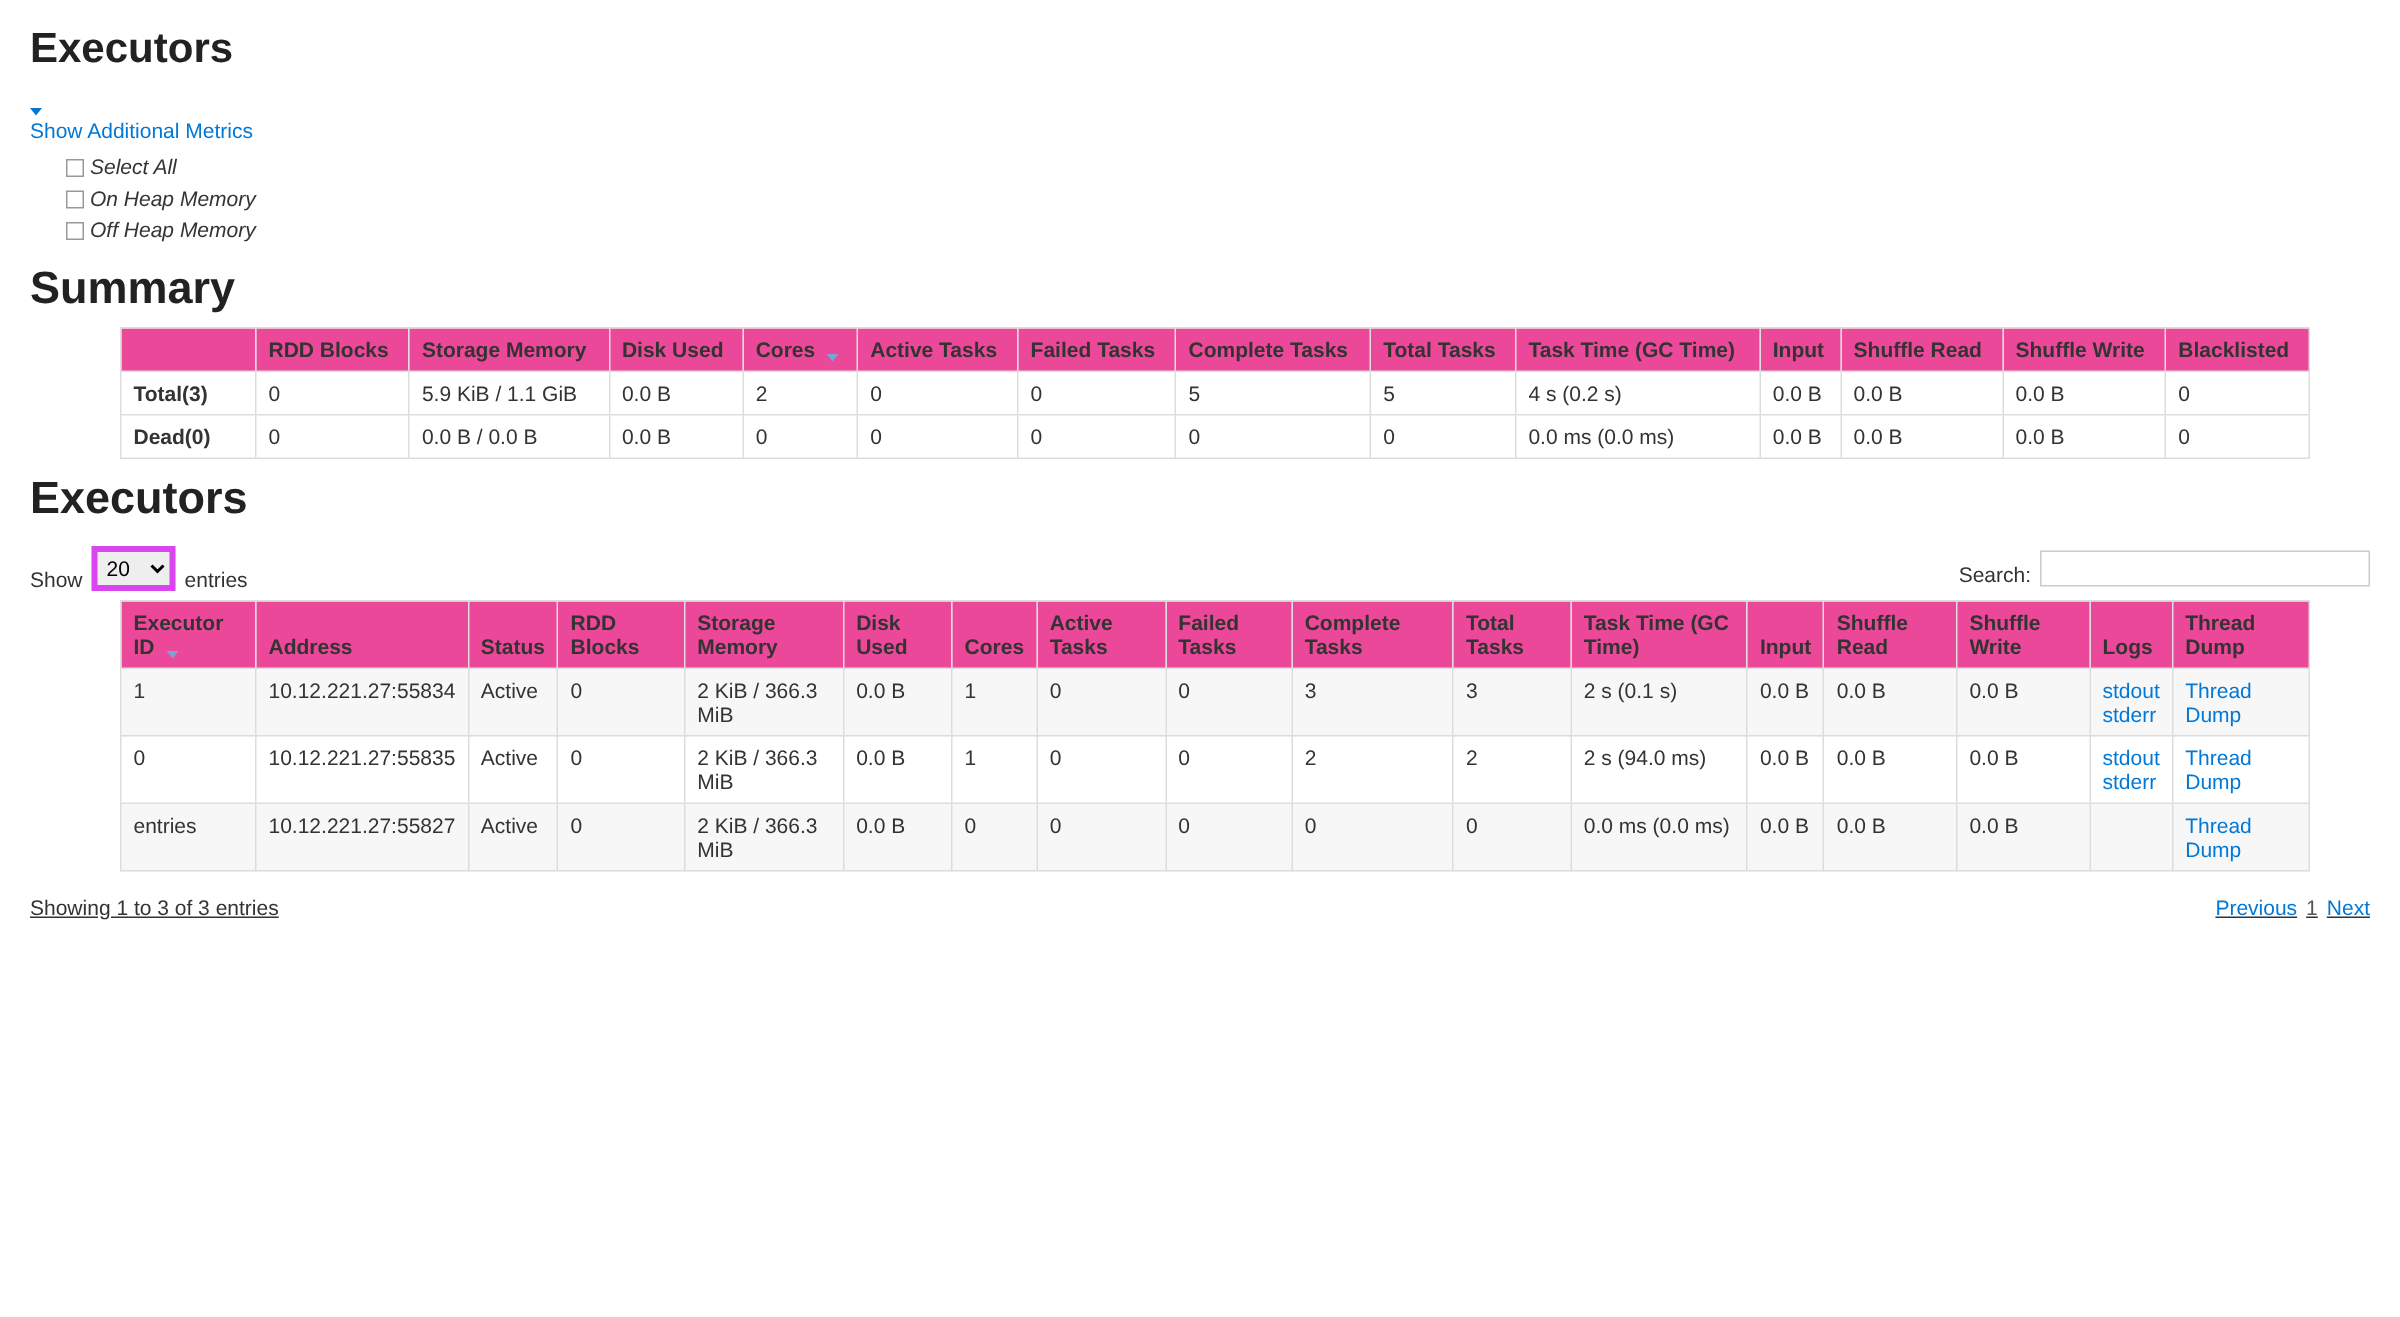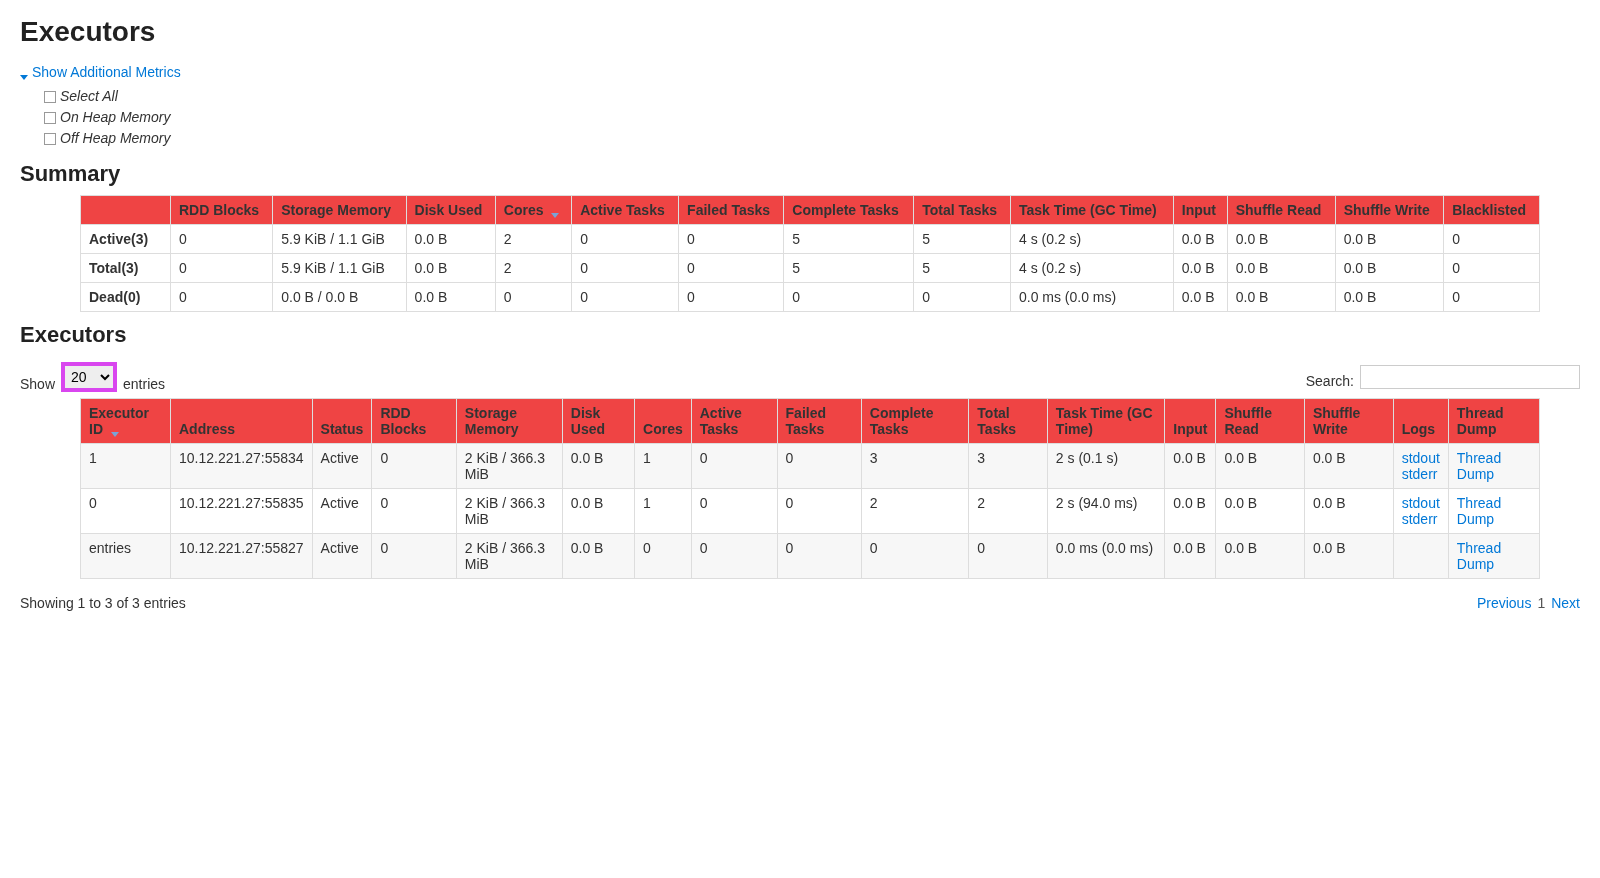--- a/index.html
+++ b/index.html
@@ -11,35 +11,36 @@
       padding: 16px 20px;
       background: #fff;
     }
     h1 {
       font-size: 28px;
       font-weight: 600;
       margin: 0 0 16px;
       color: #222;
     }
     h2 {
-      font-size: 22px;
+      font-size: 30px;
       font-weight: 600;
       margin: 10px 0 8px;
       color: #222;
     }
     a, .link {
       color: #0078d7;
       text-decoration: none;
       cursor: pointer;
     }
     .metrics-toggle {
       display: inline-flex;
-      align-items: flex-end;
+      align-items: flex-start;
       gap: 2px;
       margin-bottom: 4px;
+      flex-direction: column;
     }
     .caret-down {
       display: inline-block;
       width: 0; height: 0;
       border-left: 4px solid transparent;
       border-right: 4px solid transparent;
       border-top: 5px solid #0078d7;
       margin-right: 2px;
     }
     .metrics-options {
@@ -69,21 +70,21 @@
     .summary-wrap, .exec-wrap {
       margin-left: 60px;
       margin-right: 40px;
     }
     th, td {
       border: 1px solid #ddd;
       padding: 6px 8px;
       text-align: left;
       vertical-align: top;
     }
-    th { font-weight: 600; background: #ef4444; }
+    th { font-weight: 600; background: #ec4899; }
     .row-label { font-weight: 600; }
     .sort-ind {
       display: inline-block;
       margin-left: 4px;
       width: 0; height: 0;
       border-left: 4px solid transparent;
       border-right: 4px solid transparent;
       vertical-align: middle;
       position: relative;
       top: 5px;
@@ -106,20 +107,21 @@
       border: 1px solid #ccc;
       padding: 3px 6px;
       font-size: 14px;
       width: 220px;
     }
     .footer-row {
       display: flex;
       justify-content: space-between;
       align-items: flex-start;
       margin-top: 16px;
+      text-decoration: underline;
     }
     .pager { display: flex; gap: 6px; align-items: center; }
     .pager .page-num { color: #555; }
     .thead-row th { vertical-align: bottom; }
     .first-col { width: 90px; }
     .exec-first-col { width: 90px; }
     .stripe { background: #f7f7f7; }
   </style>
 </head>
 <body>
@@ -166,36 +168,20 @@
       <th>Complete Tasks</th>
       <th>Total Tasks</th>
       <th>Task Time (GC Time)</th>
       <th>Input</th>
       <th>Shuffle Read</th>
       <th>Shuffle Write</th>
       <th>Blacklisted</th>
     </tr>
   </thead>
   <tbody id="summary-tbody">
-        <tr>
-          <td class="row-label">Active(3)</td>
-          <td>0</td>
-          <td>5.9 KiB / 1.1 GiB</td>
-          <td>0.0 B</td>
-          <td>2</td>
-          <td>0</td>
-          <td>0</td>
-          <td>5</td>
-          <td>5</td>
-          <td>4 s (0.2 s)</td>
-          <td>0.0 B</td>
-          <td>0.0 B</td>
-          <td>0.0 B</td>
-          <td>0</td>
-        </tr>
         <tr>
           <td class="row-label">Total(3)</td>
           <td>0</td>
           <td>5.9 KiB / 1.1 GiB</td>
           <td>0.0 B</td>
           <td>2</td>
           <td>0</td>
           <td>0</td>
           <td>5</td>
           <td>5</td>

